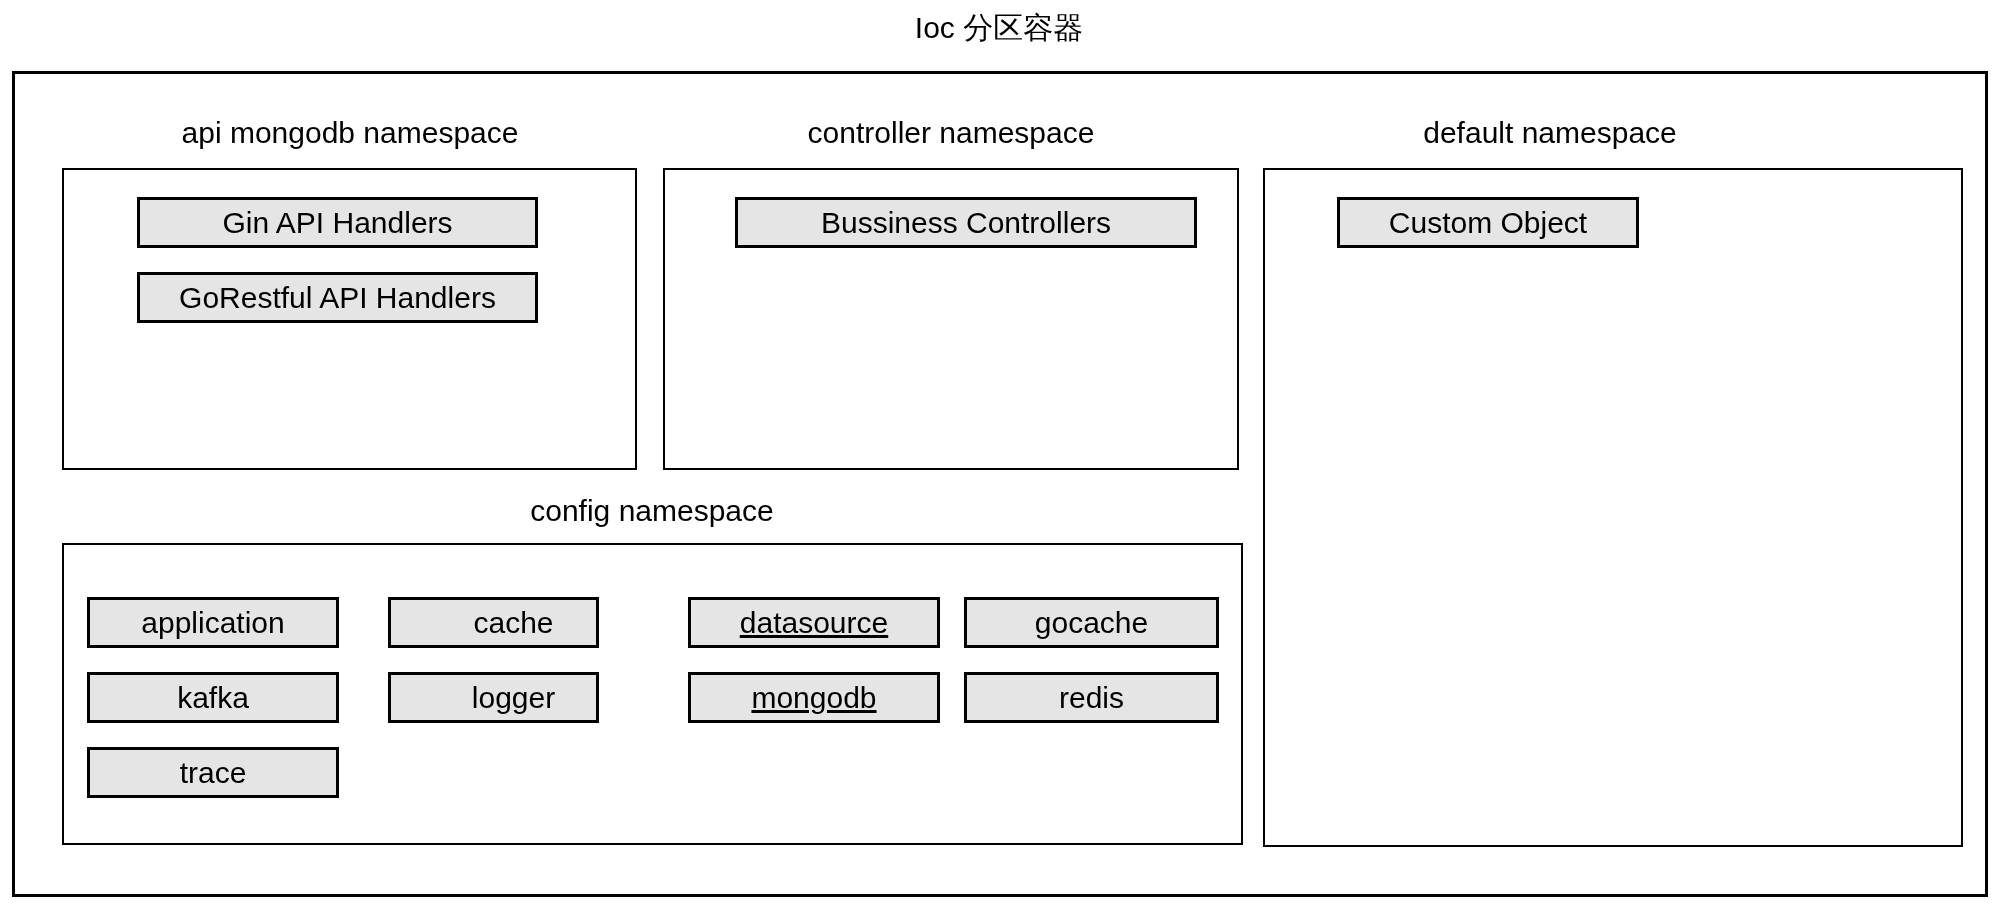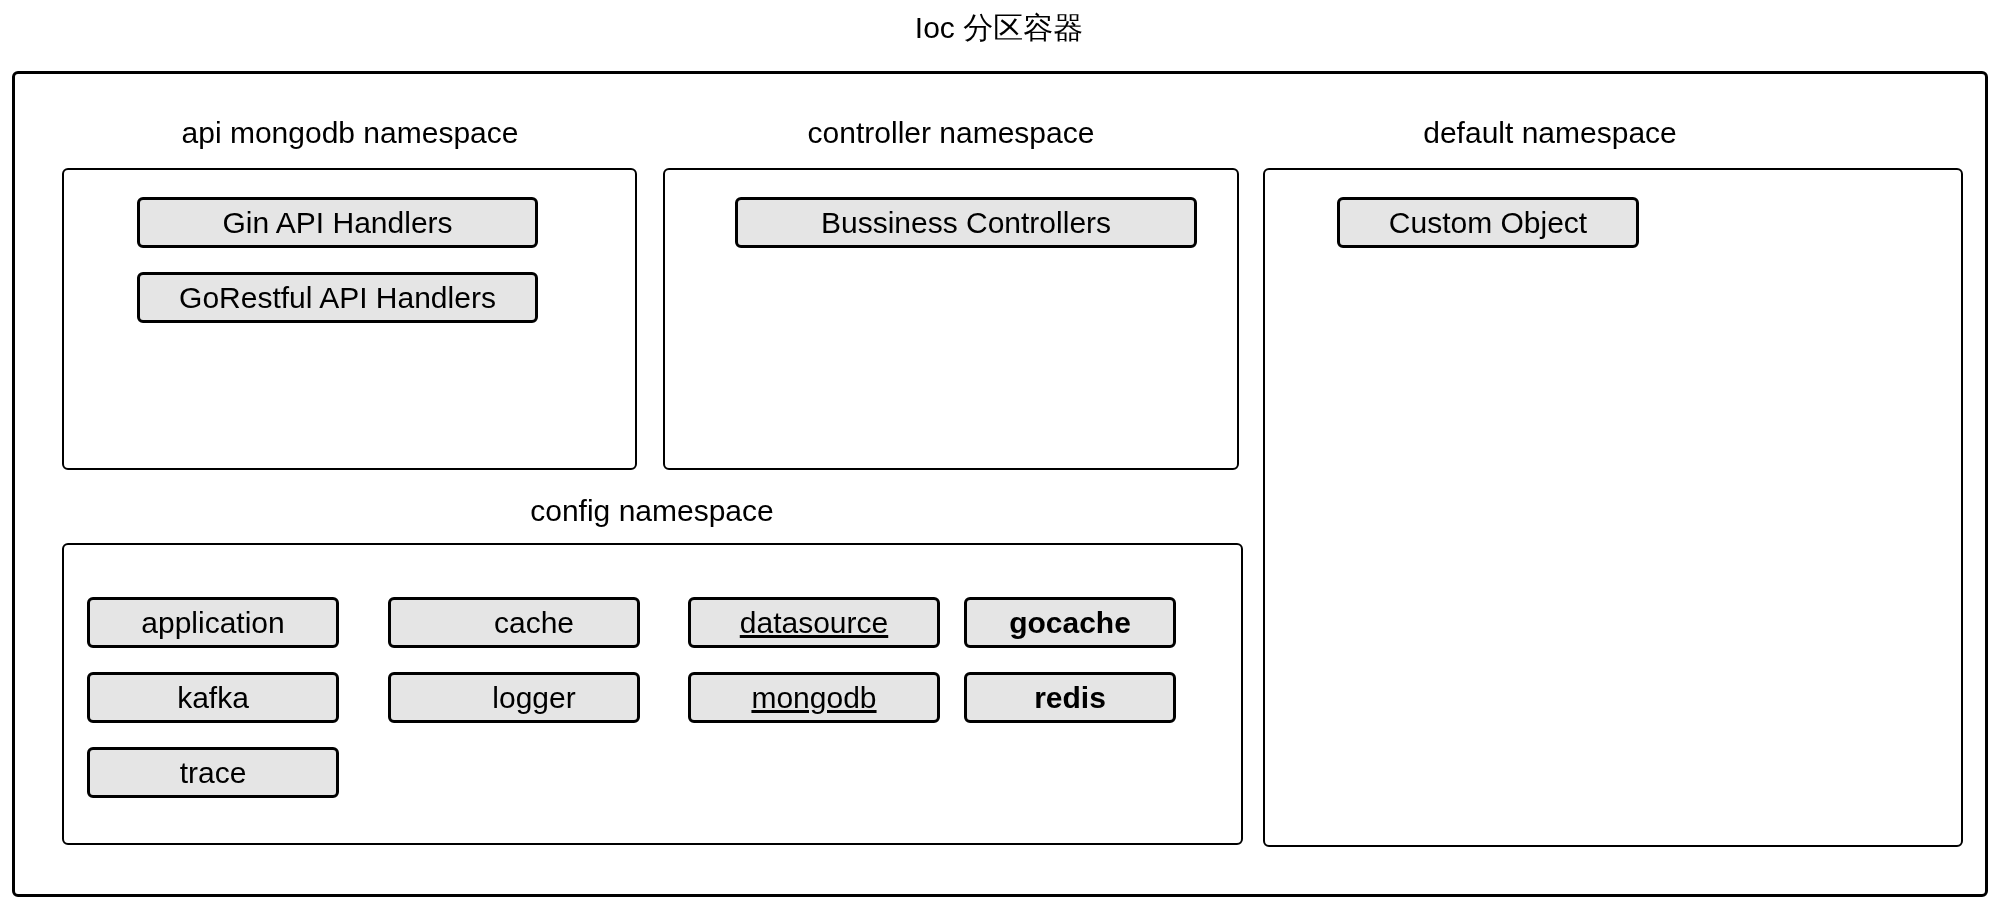--- a/index.html
+++ b/index.html
@@ -1,15 +1,15 @@
 <!DOCTYPE html>
 <html><head>
 <meta charset="utf-8">
 <style>
-  * { box-sizing: border-box; border-radius: 6px; }
+  * { box-sizing: border-box; }
   html, body { margin: 0; padding: 0; background: #ffffff; }
   body { font-family: "Liberation Sans", "DejaVu Sans", sans-serif; color: #000000; }
 
   .canvas {
     position: relative;
     width: 1998px;
     height: 910px;
     background: #ffffff;
     overflow: hidden;
   }
@@ -72,23 +72,23 @@
     white-space: nowrap;
     overflow: hidden;
   }
   .n-gin        { left: 137px;  top: 197px; width: 401px; }
   .n-gorestful  { left: 137px;  top: 272px; width: 401px; }
   .n-bussiness  { left: 735px;  top: 197px; width: 462px; }
   .n-custom     { left: 1337px; top: 197px; width: 302px; }
 
   
   .col1 { left: 87px;  width: 252px; }
-  .col2 { left: 388px; width: 252px; padding-left: 40px; }
+  .col2 { left: 388px; width: 211px; padding-left: 40px; }
   .col3 { left: 688px; width: 252px; text-decoration: underline; }
-  .col4 { left: 964px; width: 212px; font-weight: bold; }
+  .col4 { left: 964px; width: 255px; }
   .row1 { top: 597px; }
   .row2 { top: 672px; }
   .row3 { top: 747px; }
 </style>
 </head>
 <body>
 
 <div class="canvas">
 
   <div class="title">Ioc 分区容器</div>

